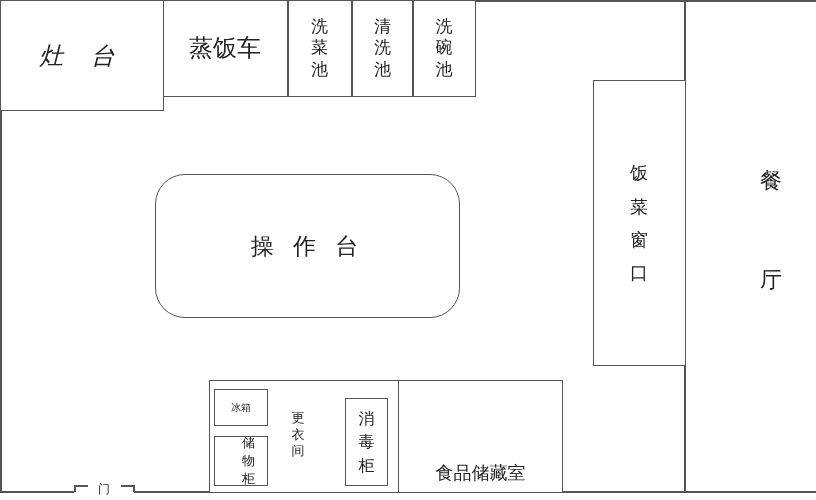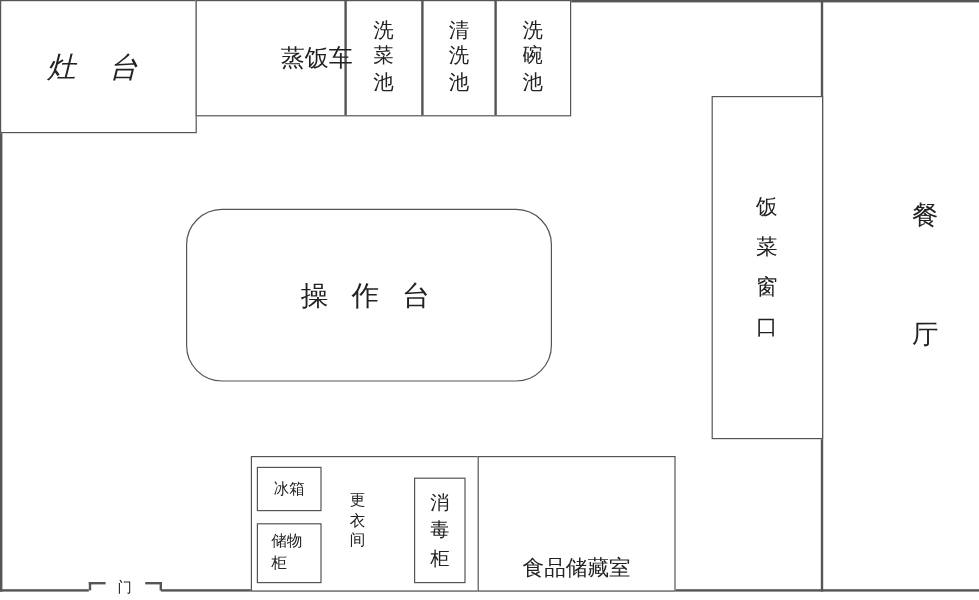--- a/index.html
+++ b/index.html
@@ -21,21 +21,21 @@
 <div class="ln" style="left:684px;top:0;width:1.5px;height:493px;"></div>
 
 <div class="box" style="left:0;top:0;width:164px;height:111px;"></div>
 <div class="lbl" style="left:0;top:0;width:164px;height:111px;font-size:24px;letter-spacing:10px;font-style:italic;">灶 台</div>
 
 <div class="box" style="left:163px;top:0;width:313px;height:97px;"></div>
 <div class="ln" style="left:287px;top:0;width:1.5px;height:96px;"></div>
 <div class="ln" style="left:351px;top:0;width:1.5px;height:96px;"></div>
 <div class="ln" style="left:412px;top:0;width:1.5px;height:96px;"></div>
 
-<div class="lbl" style="left:163px;top:0;width:124px;height:96px;font-size:20px;padding-left:39px;">蒸饭车</div>
+<div class="lbl" style="left:163px;top:0;width:124px;height:96px;font-size:24px;">蒸饭车</div>
 
 <div class="lbl vert" style="left:288px;top:0;width:63px;height:96px;font-size:17px;">
   <span>洗</span>
   <span>菜</span>
   <span>池</span>
 </div>
 <div class="lbl vert" style="left:352px;top:0;width:61px;height:96px;font-size:17px;">
   <span>清</span>
   <span>洗</span>
   <span>池</span>
@@ -57,23 +57,23 @@
   <span>口</span>
 </div>
 
 <div class="lbl vert" style="left:686px;top:150px;width:170px;height:160px;font-size:22px;line-height:4.5;">
   <span>餐</span>
   <span>厅</span>
 </div>
 
 <div class="box" style="left:209px;top:380px;width:191px;height:113px;"></div>
 <div class="box" style="left:214px;top:389px;width:54px;height:37px;"></div>
-<div class="lbl" style="left:214px;top:389px;width:54px;height:37px;font-size:13px;">冰箱</div>
+<div class="lbl" style="left:214px;top:389px;width:54px;height:37px;font-size:10px;">冰箱</div>
 <div class="box" style="left:214px;top:436px;width:54px;height:50px;"></div>
-<div class="lbl vert" style="left:214px;top:436px;width:38px;height:50px;font-size:13px;align-items:flex-start;padding-left:12px;box-sizing:border-box;line-height:1.4;">
+<div class="lbl vert" style="left:214px;top:436px;width:38px;height:50px;font-size:13px;align-items:flex-start;padding-left:28px;box-sizing:border-box;line-height:1.4;">
   <span>储物</span>
   <span>柜</span>
 </div>
 <div class="lbl vert" style="left:285px;top:405px;width:26px;height:60px;font-size:13px;line-height:1.3;">
   <span>更</span>
   <span>衣</span>
   <span>间</span>
 </div>
 <div class="box" style="left:345px;top:398px;width:43px;height:88px;"></div>
 <div class="lbl vert" style="left:345px;top:398px;width:43px;height:88px;font-size:16px;line-height:1.45;">

